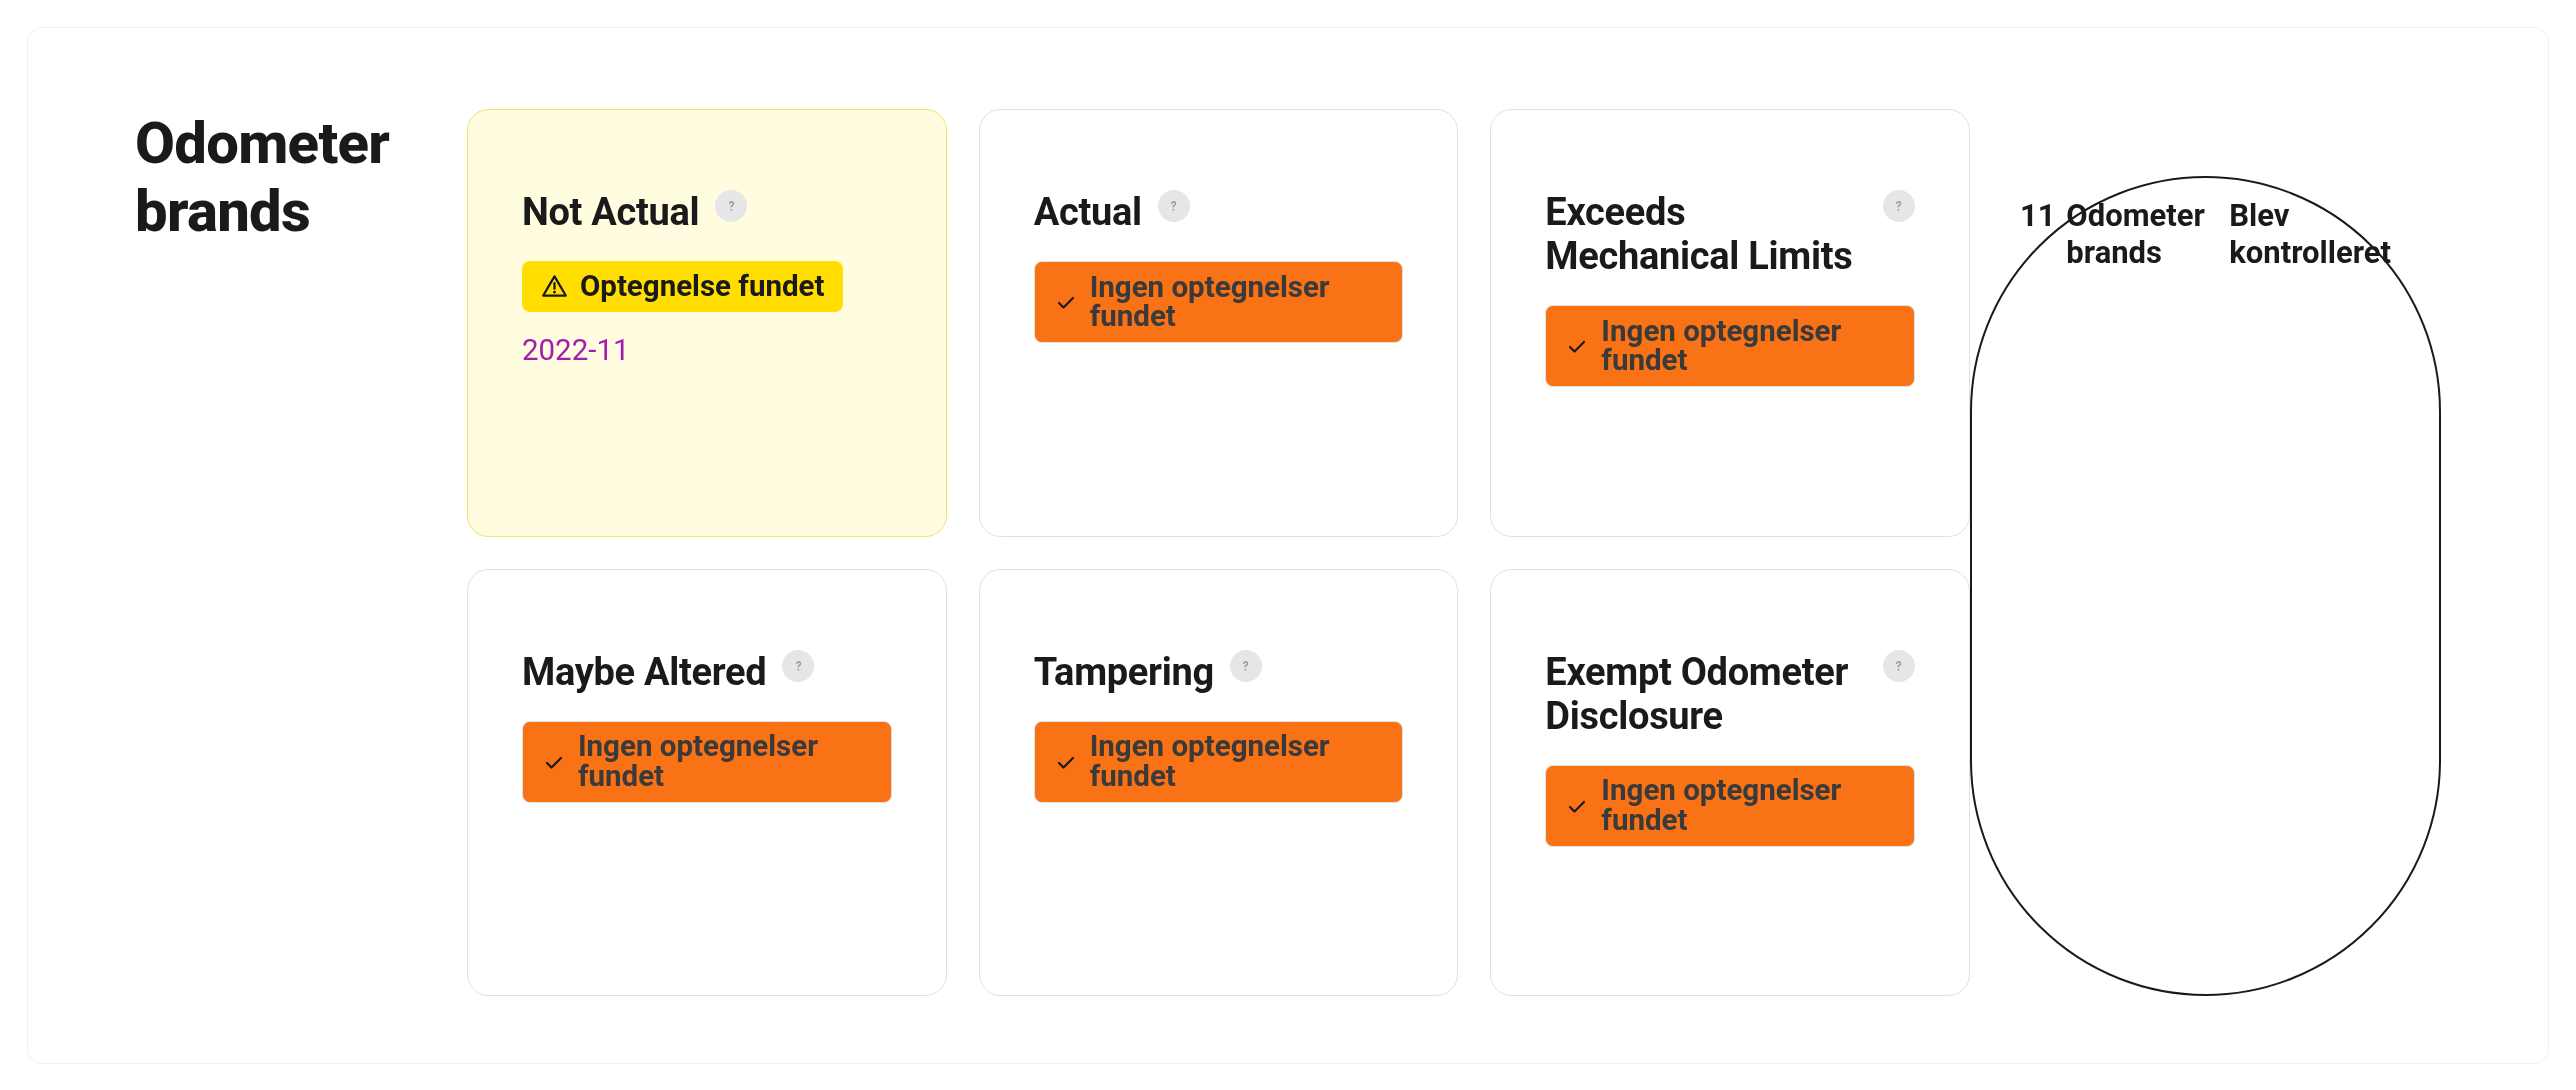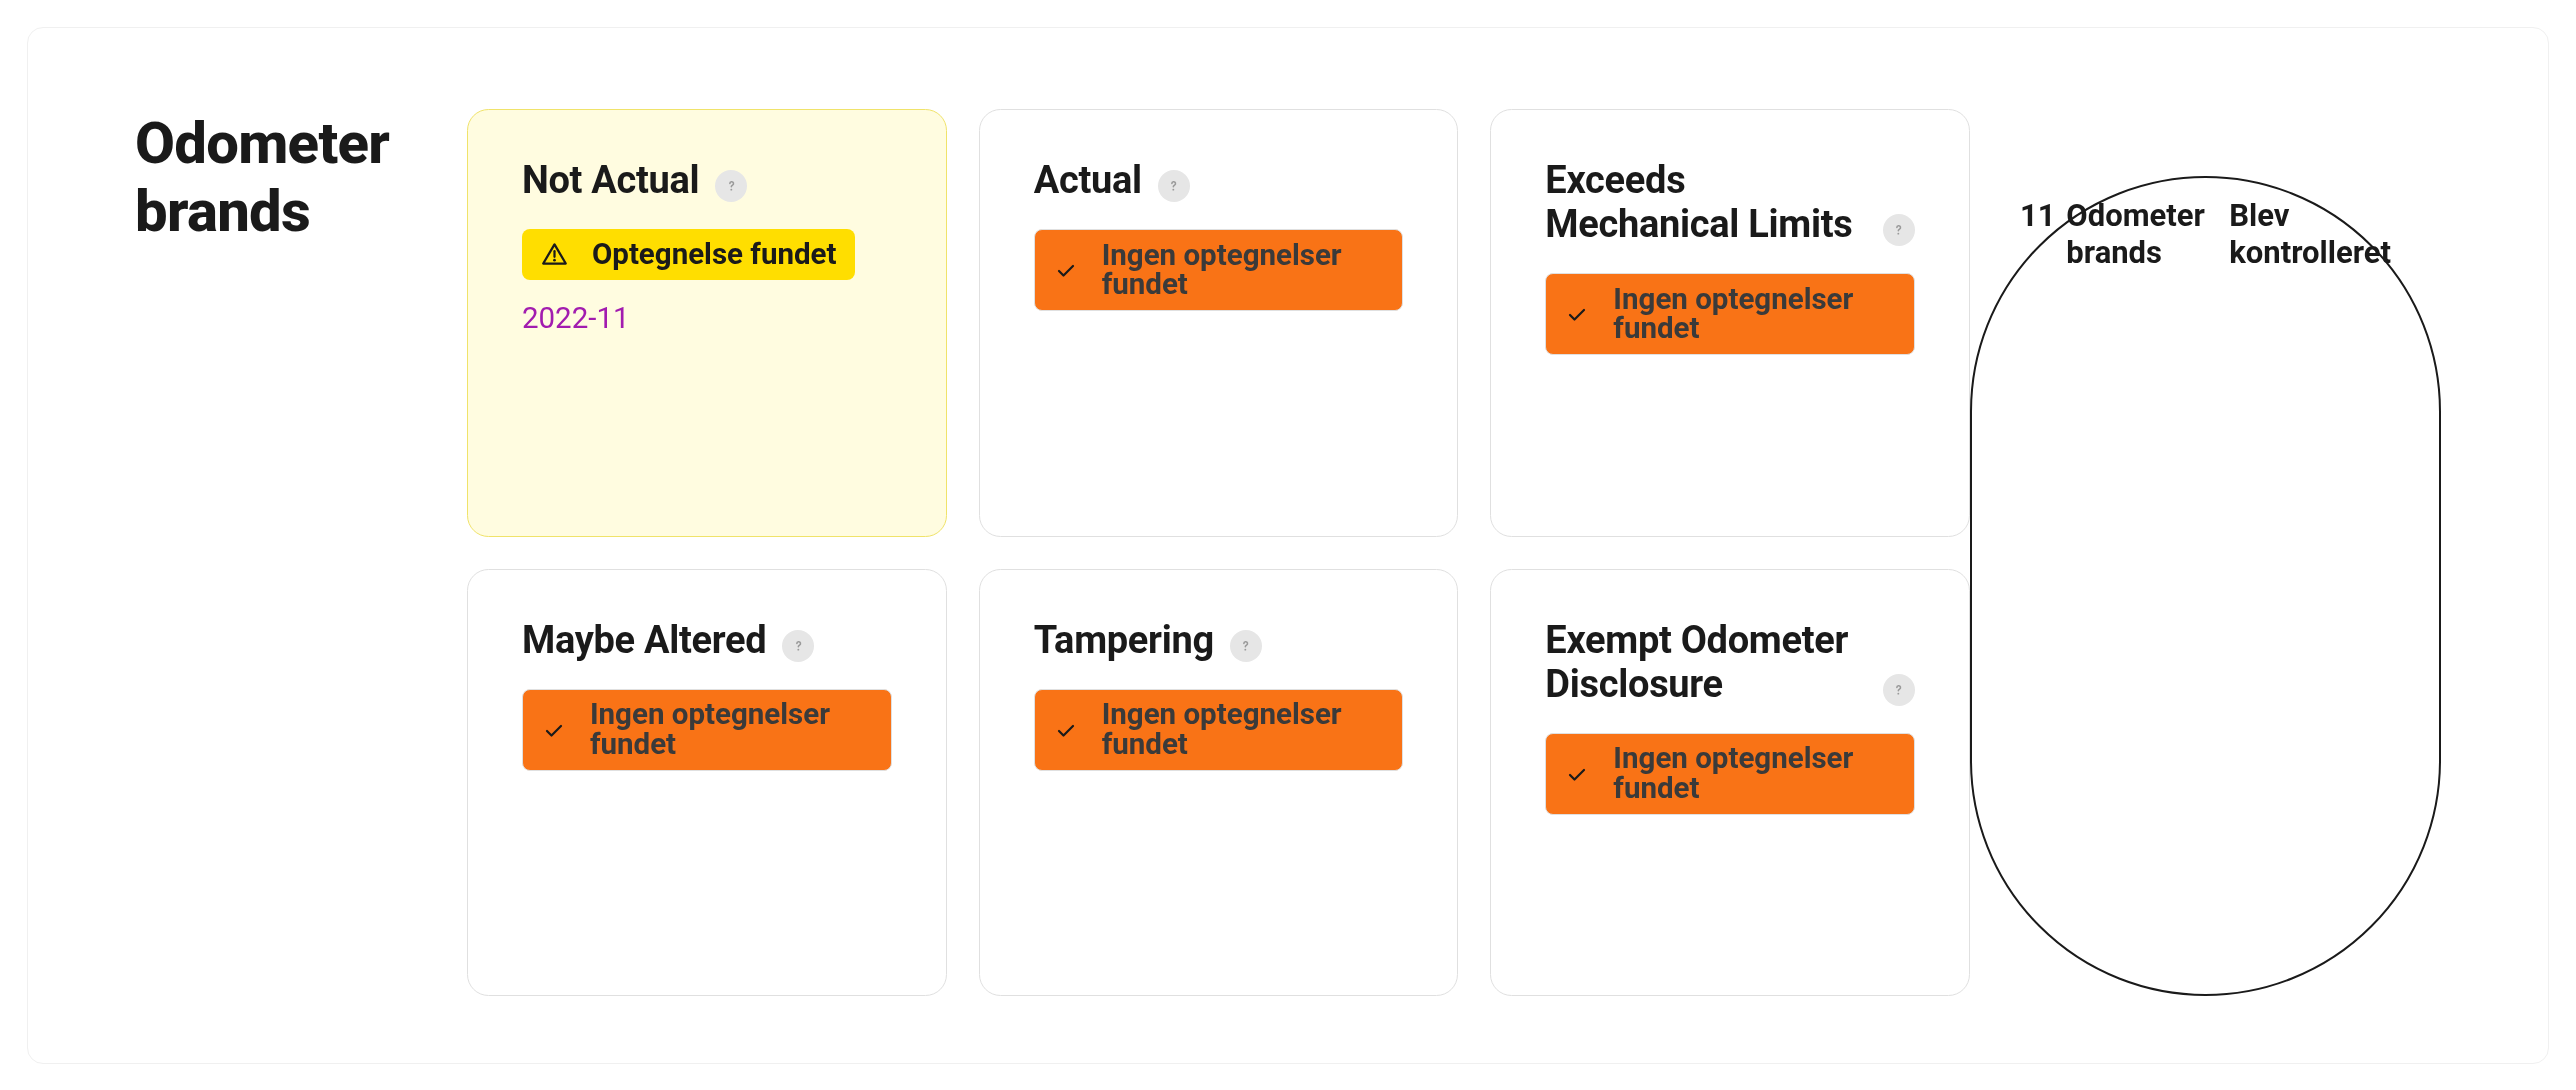--- a/index.html
+++ b/index.html
@@ -57,23 +57,24 @@
     background:#ffffff;
     padding:48px 54px;
     min-height:255px;
   }
   .card.highlight{
     background:var(--yellow-bg);
     border-color:var(--yellow-border);
   }
   .card-title-row{
     display:flex;
-    align-items:flex-end;
+    align-items:flex-start;
     gap:16px;
     margin-bottom:27px;
+    margin-top:32px;
   }
   .card-title{
     font-size:38px;
     font-weight:700;
     letter-spacing:-0.3px;
   }
   .help{
     width:32px;
     height:32px;
     border-radius:50%;
@@ -86,21 +87,21 @@
   .help svg{width:17.4px;height:17.4px;}
   .status-row{
     display:flex;
     align-items:center;
     gap:21.5px;
     flex-wrap:wrap;
   }
   .badge{
     display:inline-flex;
     align-items:center;
-    gap:24px;
+    gap:12px;
     border-radius:8px;
     padding:10.7px 19px;
     font-size:29.5px;
     line-height:1;
   }
   .badge.ok{
     border:1.3px solid var(--card-border);
     background:#f97316;
     color:#3a3a3a;
     font-weight:700;

